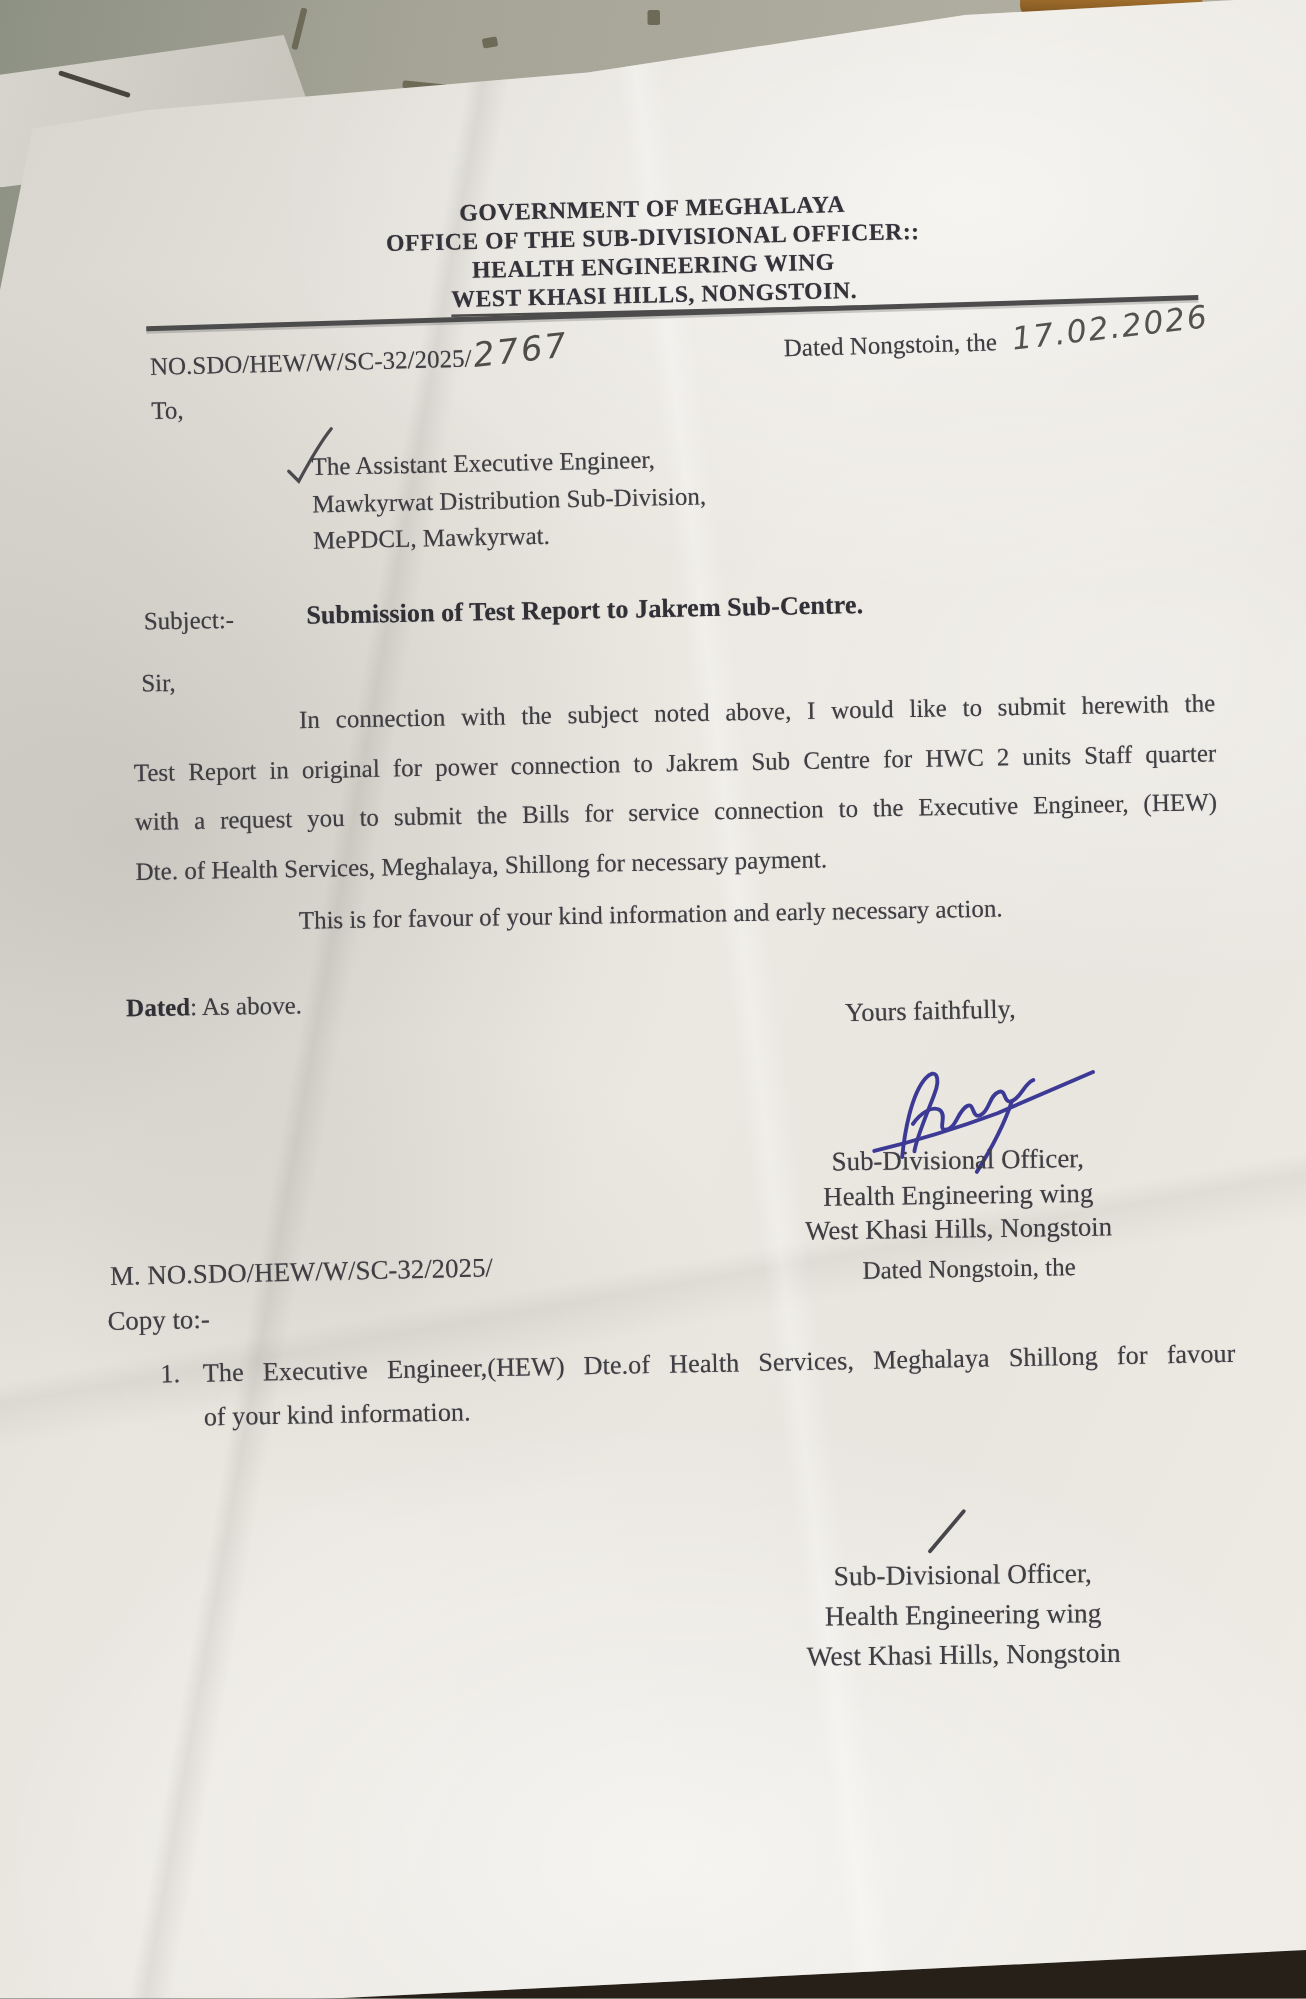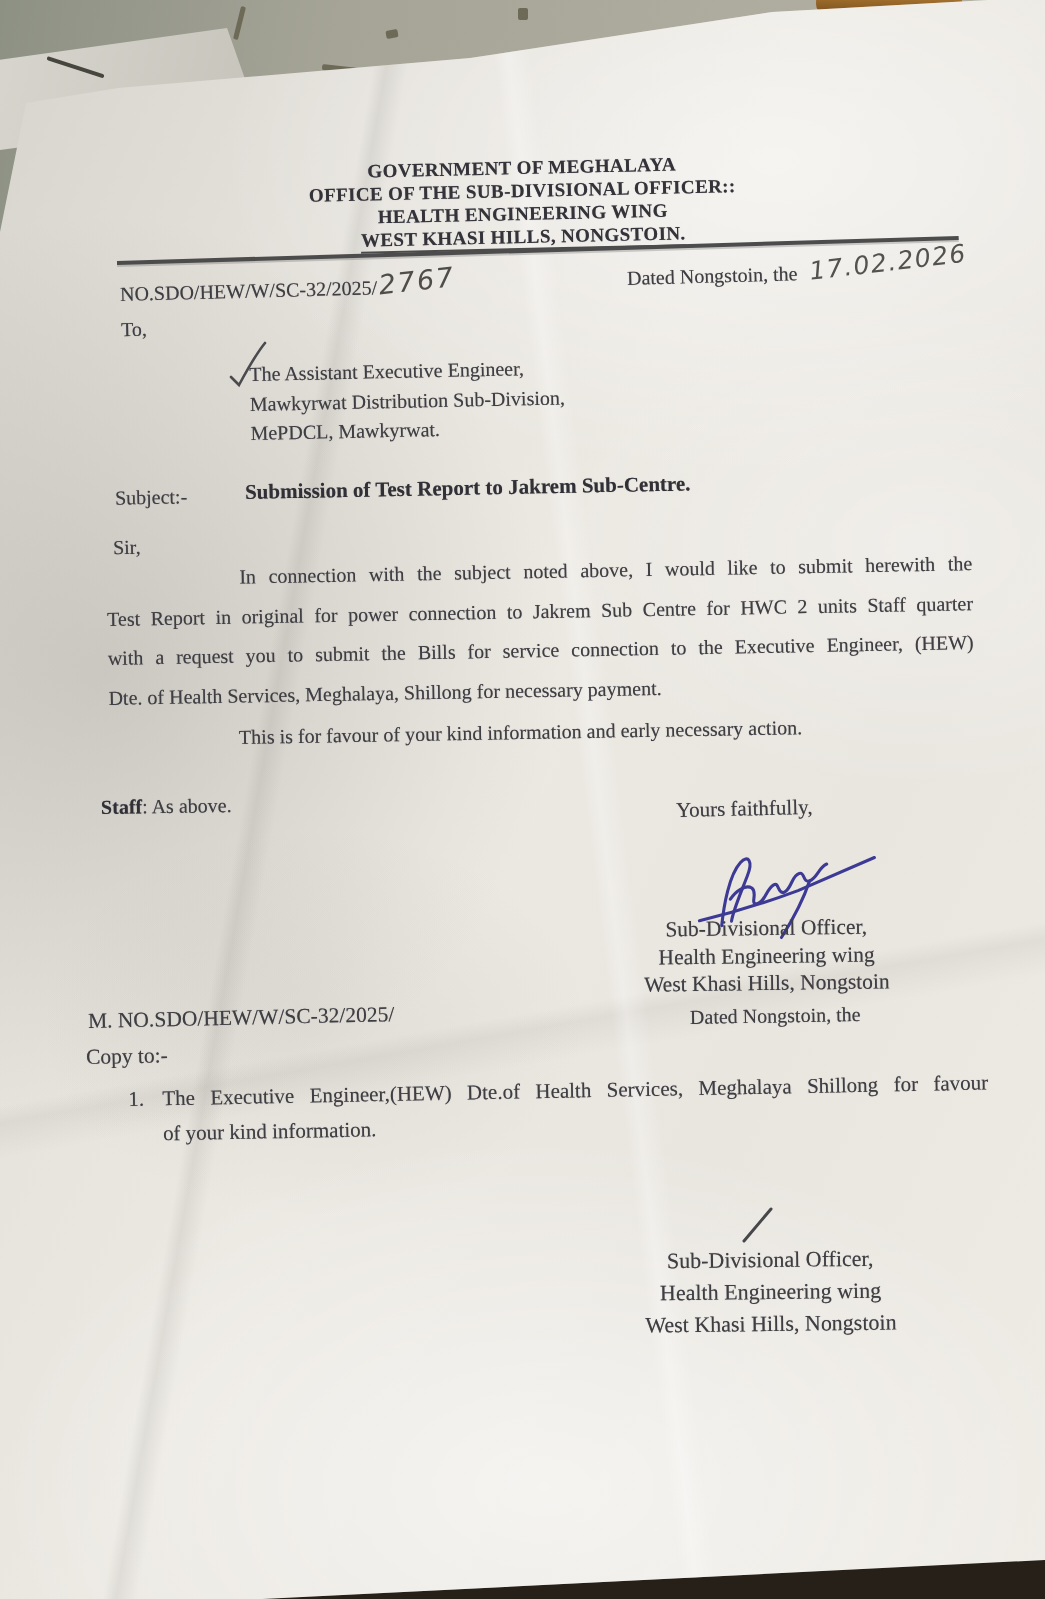--- a/index.html
+++ b/index.html
@@ -139,21 +139,21 @@
   <div class="print para" style="left:106px;top:560px;line-height:39.5px;transform:rotate(-1.05deg);transform-origin:left top;">
     <div class="jline" style="padding-left:133px;">In connection with the subject noted above, I would like to submit herewith the</div>
     <div class="jline">Test Report in original for power connection to Jakrem Sub Centre for HWC 2 units Staff quarter</div>
     <div class="jline">with a request you to submit the Bills for service connection to the Executive Engineer, (HEW)</div>
     <div>Dte. of Health Services, Meghalaya, Shillong for necessary payment.</div>
   </div>
 
   <div class="print" style="left:239px;top:724px;transform:rotate(-1deg);transform-origin:left center;">This is for favour of your kind information and early necessary action.</div>
 
   <div class="print" style="left:101px;top:794px;transform:rotate(-0.9deg);transform-origin:left center;">
-    <span style="font-weight:bold;color:#313036;">Staff</span><span>: As above.</span>
+    <span style="font-weight:bold;color:#313036;">Dated</span><span>: As above.</span>
   </div>
 
   <div class="print" style="left:676px;top:797px;font-size:21px;transform:rotate(-1.3deg);transform-origin:left center;">Yours faithfully,</div>
 
   <svg style="left:690px;top:838px;transform:rotate(-3deg);" width="200" height="105" viewBox="0 0 200 105">
     <g stroke="#3d3a96" stroke-width="3.1" fill="none" stroke-linecap="round" stroke-linejoin="round">
       <path d="M8,78 C40,72 76,63 108,53 L186,24"></path>
       <path d="M30,84 C33,64 40,34 52,22 C60,14 65,21 58,36 C50,54 42,70 40,80"></path>
       <path d="M40,58 C46,50 56,44 62,48 C68,53 59,64 66,64 C74,64 76,50 84,46 C90,43 87,56 94,54 C102,51 102,38 110,36 C116,34 113,46 120,44 C128,41 130,31 138,28"></path>
       <path d="M120,44 C113,62 101,82 89,99"></path>

